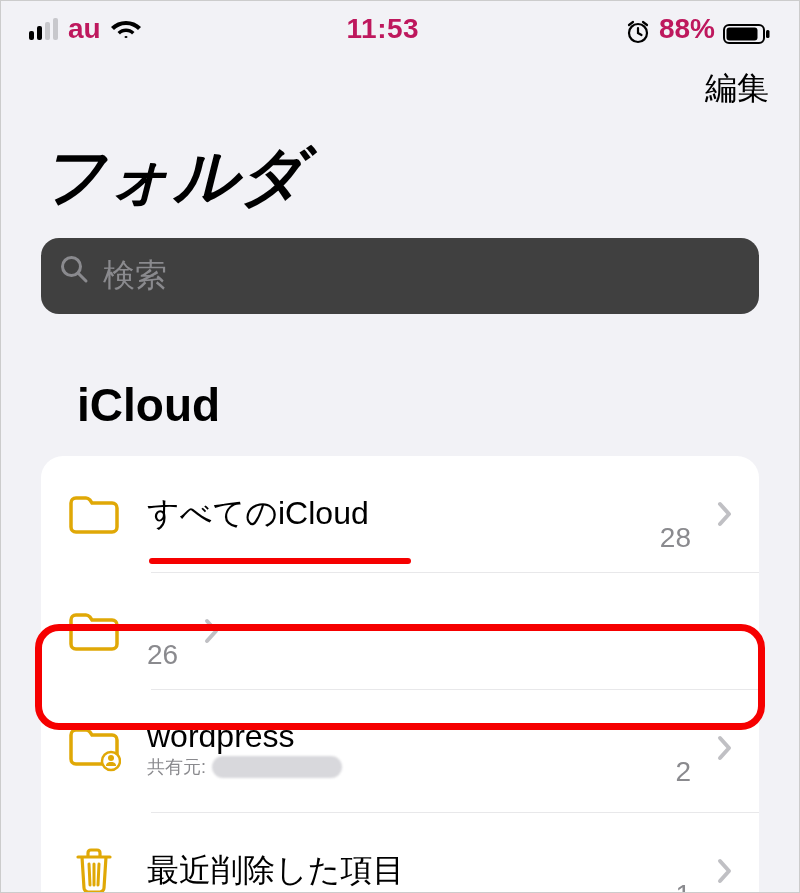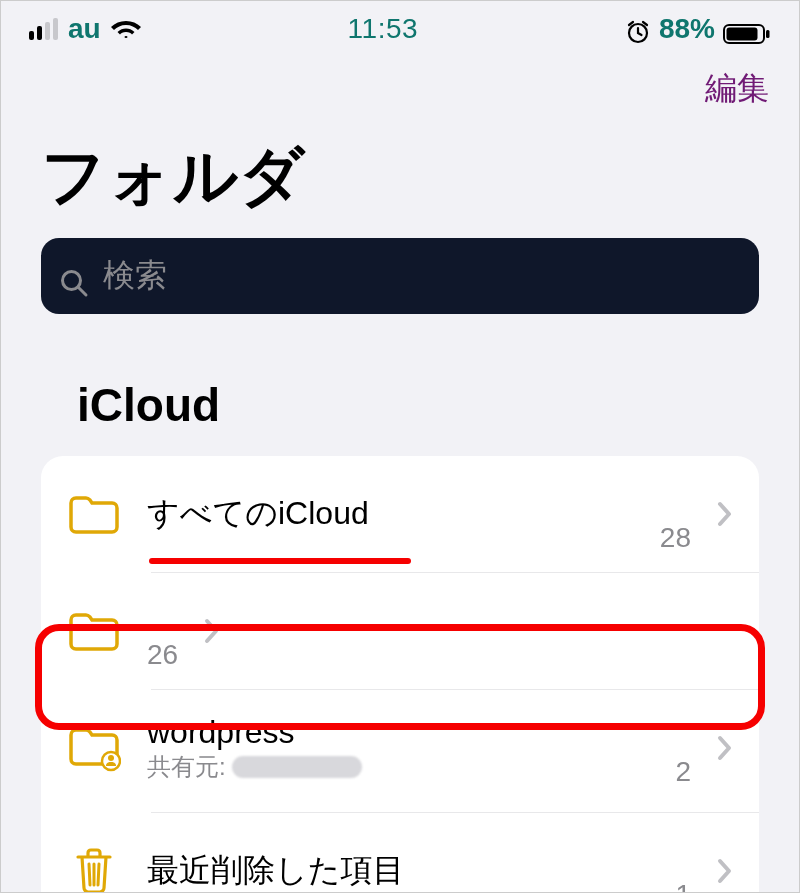--- a/index.html
+++ b/index.html
@@ -16,69 +16,70 @@
       border: 1px solid #ccc;
       position: relative;
     }
     .status-bar {
       display: flex;
       justify-content: space-between;
       align-items: center;
       padding: 12px 28px 8px 28px;
       font-size: 28px;
       font-weight: 600;
-      color: #0f766e;
+      color: #be185d;
     }
     .status-left {
       display: flex;
       align-items: center;
       gap: 10px;
     }
     .signal-bars {
       display: flex;
       align-items: flex-end;
       gap: 3px;
       height: 22px;
     }
     .signal-bars div {
       width: 5px;
       border-radius: 2px;
     }
     .status-center {
-      font-weight: 400;
+      font-weight: 700;
       letter-spacing: 0.5px;
     }
     .status-right {
       display: flex;
       align-items: flex-end;
       gap: 8px;
     }
     .nav-bar {
       display: flex;
       justify-content: flex-end;
       padding: 14px 30px;
     }
     .edit-button {
-      color: #701a75;
+      color: #000000;
       font-size: 32px;
       font-weight: 400;
     }
     .page-title {
       font-size: 64px;
       font-weight: 700;
       color: #000;
       padding: 8px 40px 18px 40px;
       letter-spacing: 0.5px;
+      font-style: italic;
     }
     .search-container {
       margin: 0 40px 24px 40px;
-      background: #0f172a;
+      background: #404040;
       border-radius: 18px;
       display: flex;
-      align-items: flex-end;
+      align-items: flex-start;
       padding: 16px 18px;
       gap: 14px;
     }
     .search-placeholder {
       color: #8a8a8e;
       font-size: 32px;
     }
     .section-header {
       font-size: 46px;
       font-weight: 700;
@@ -113,21 +114,21 @@
       flex: 1;
       display: flex;
       flex-direction: column;
     }
     .folder-name {
       font-size: 32px;
       color: #000;
       font-weight: 400;
     }
     .folder-subtitle {
-      font-size: 24px;
+      font-size: 18px;
       color: #8a8a8e;
       display: flex;
       align-items: center;
       gap: 6px;
     }
     .redacted {
       display: inline-block;
       width: 130px;
       height: 22px;
       background: #d8d8dc;

